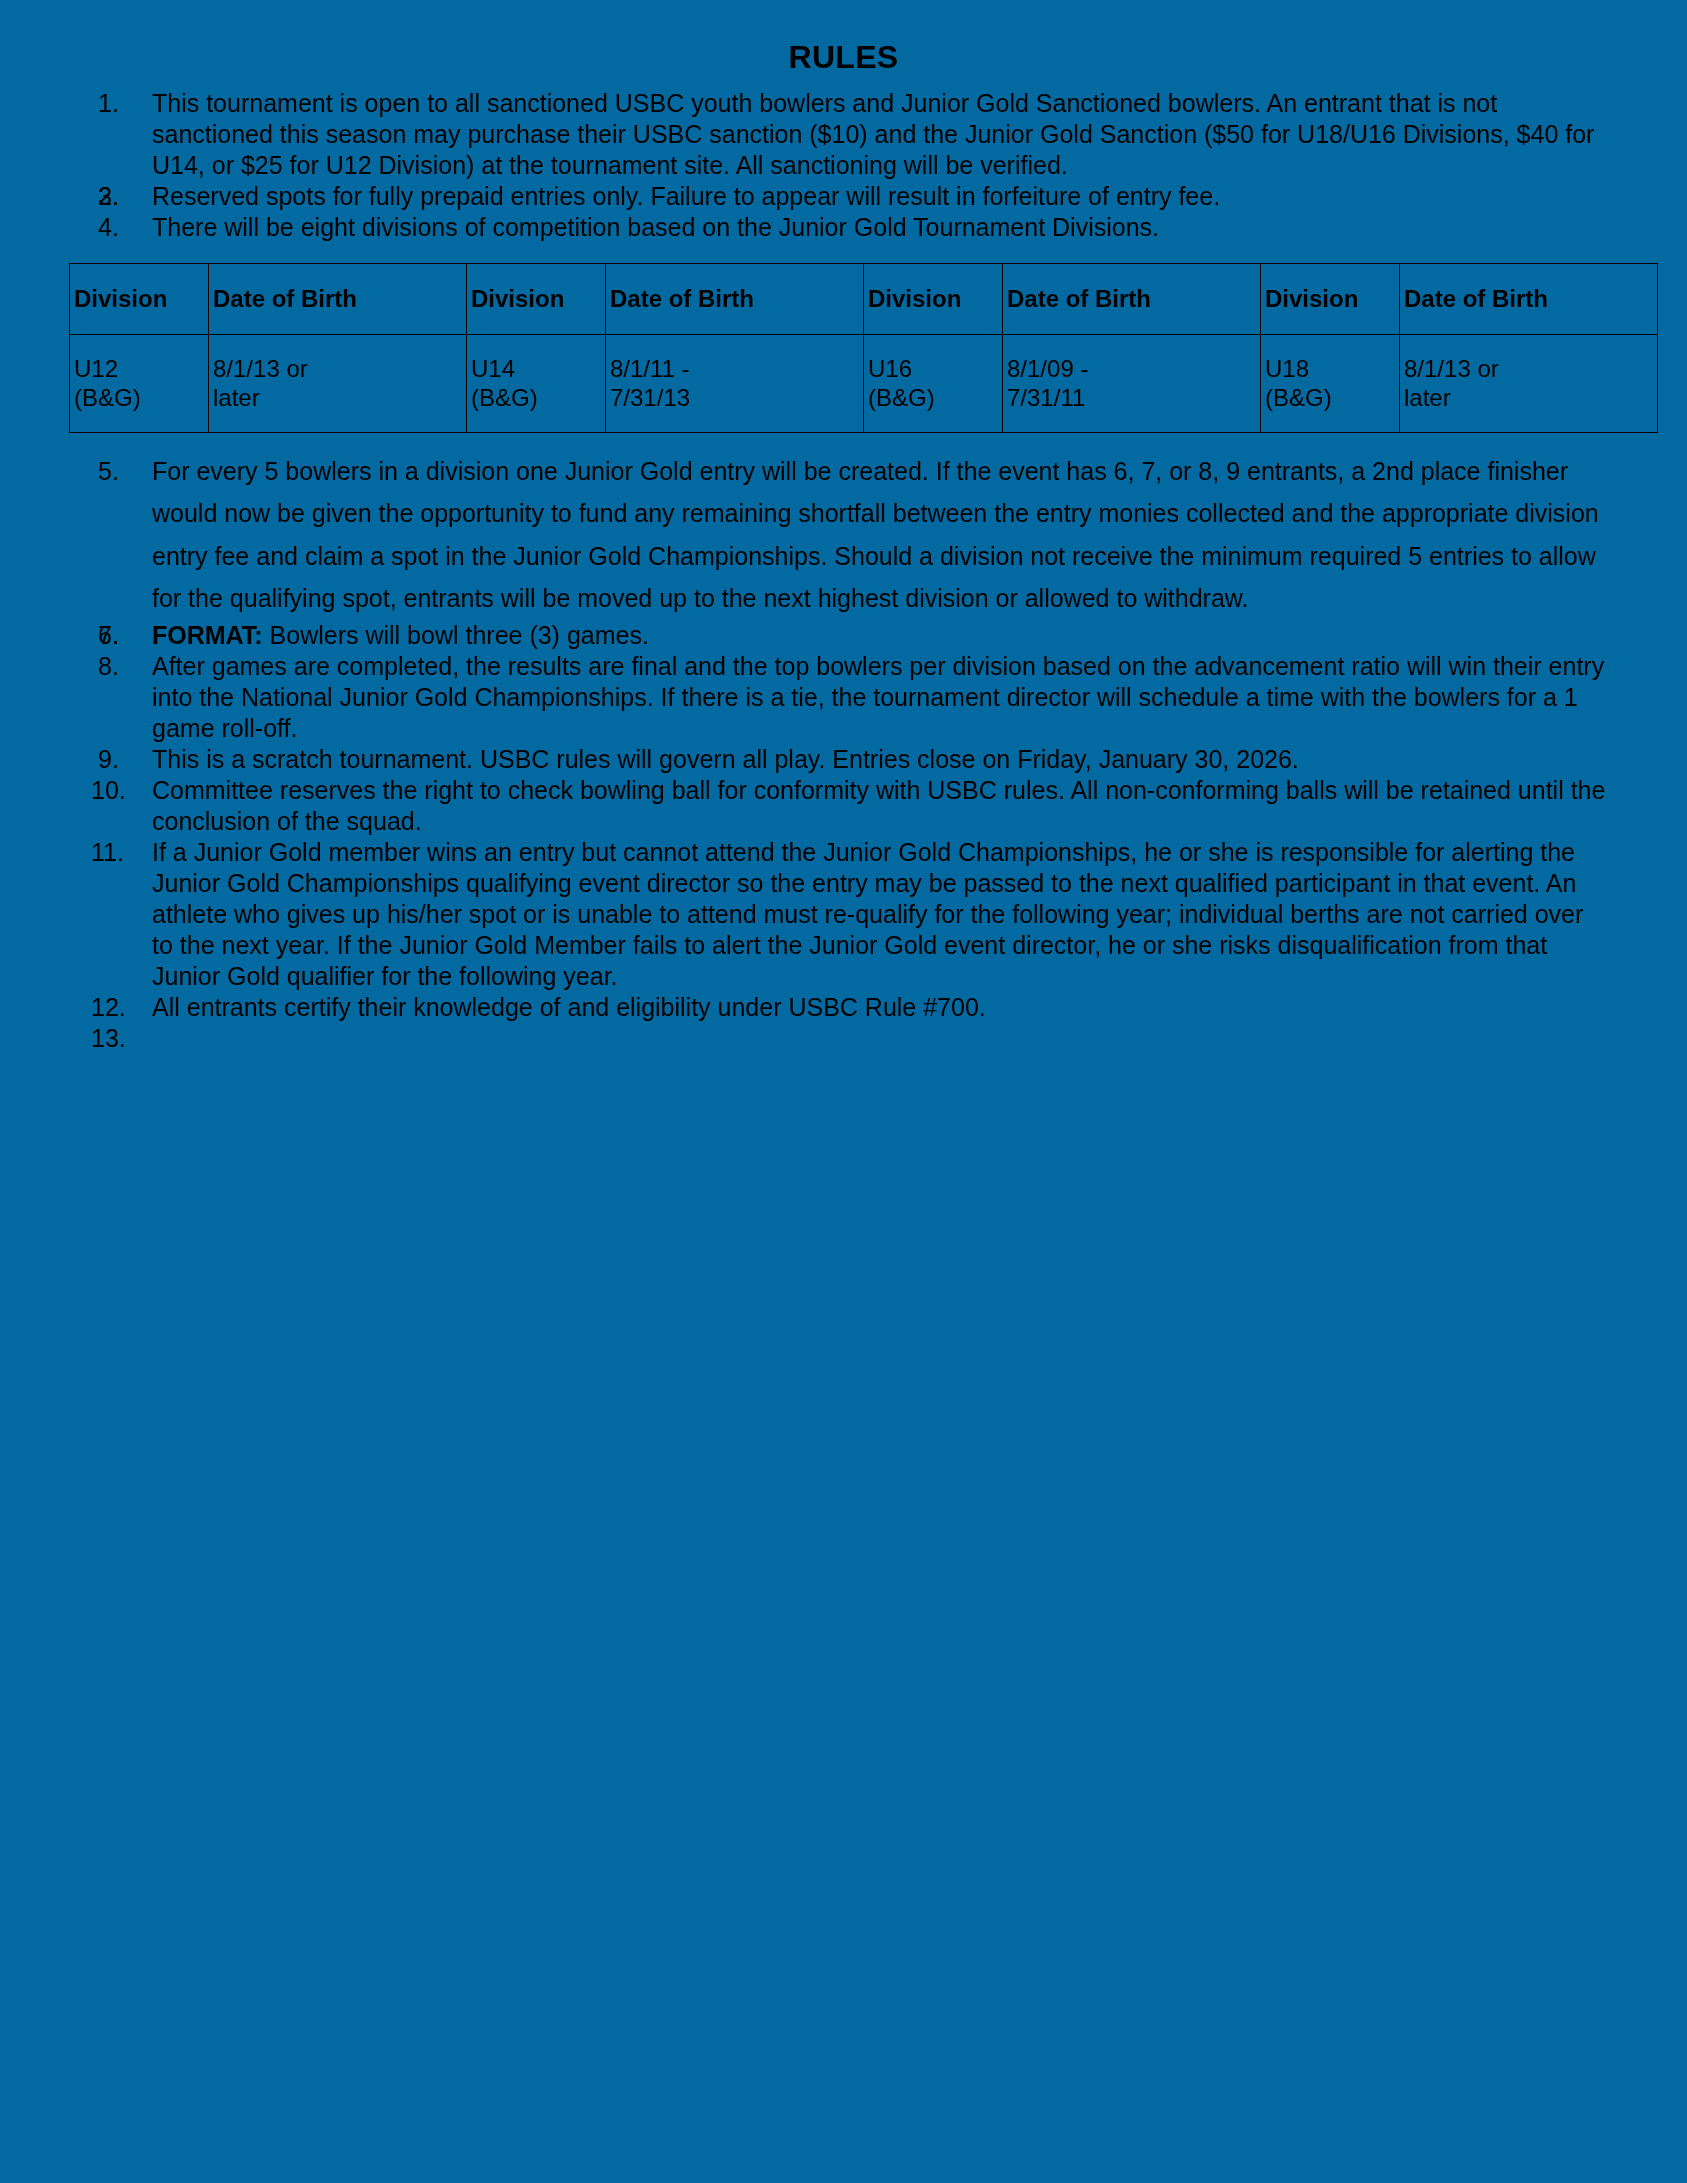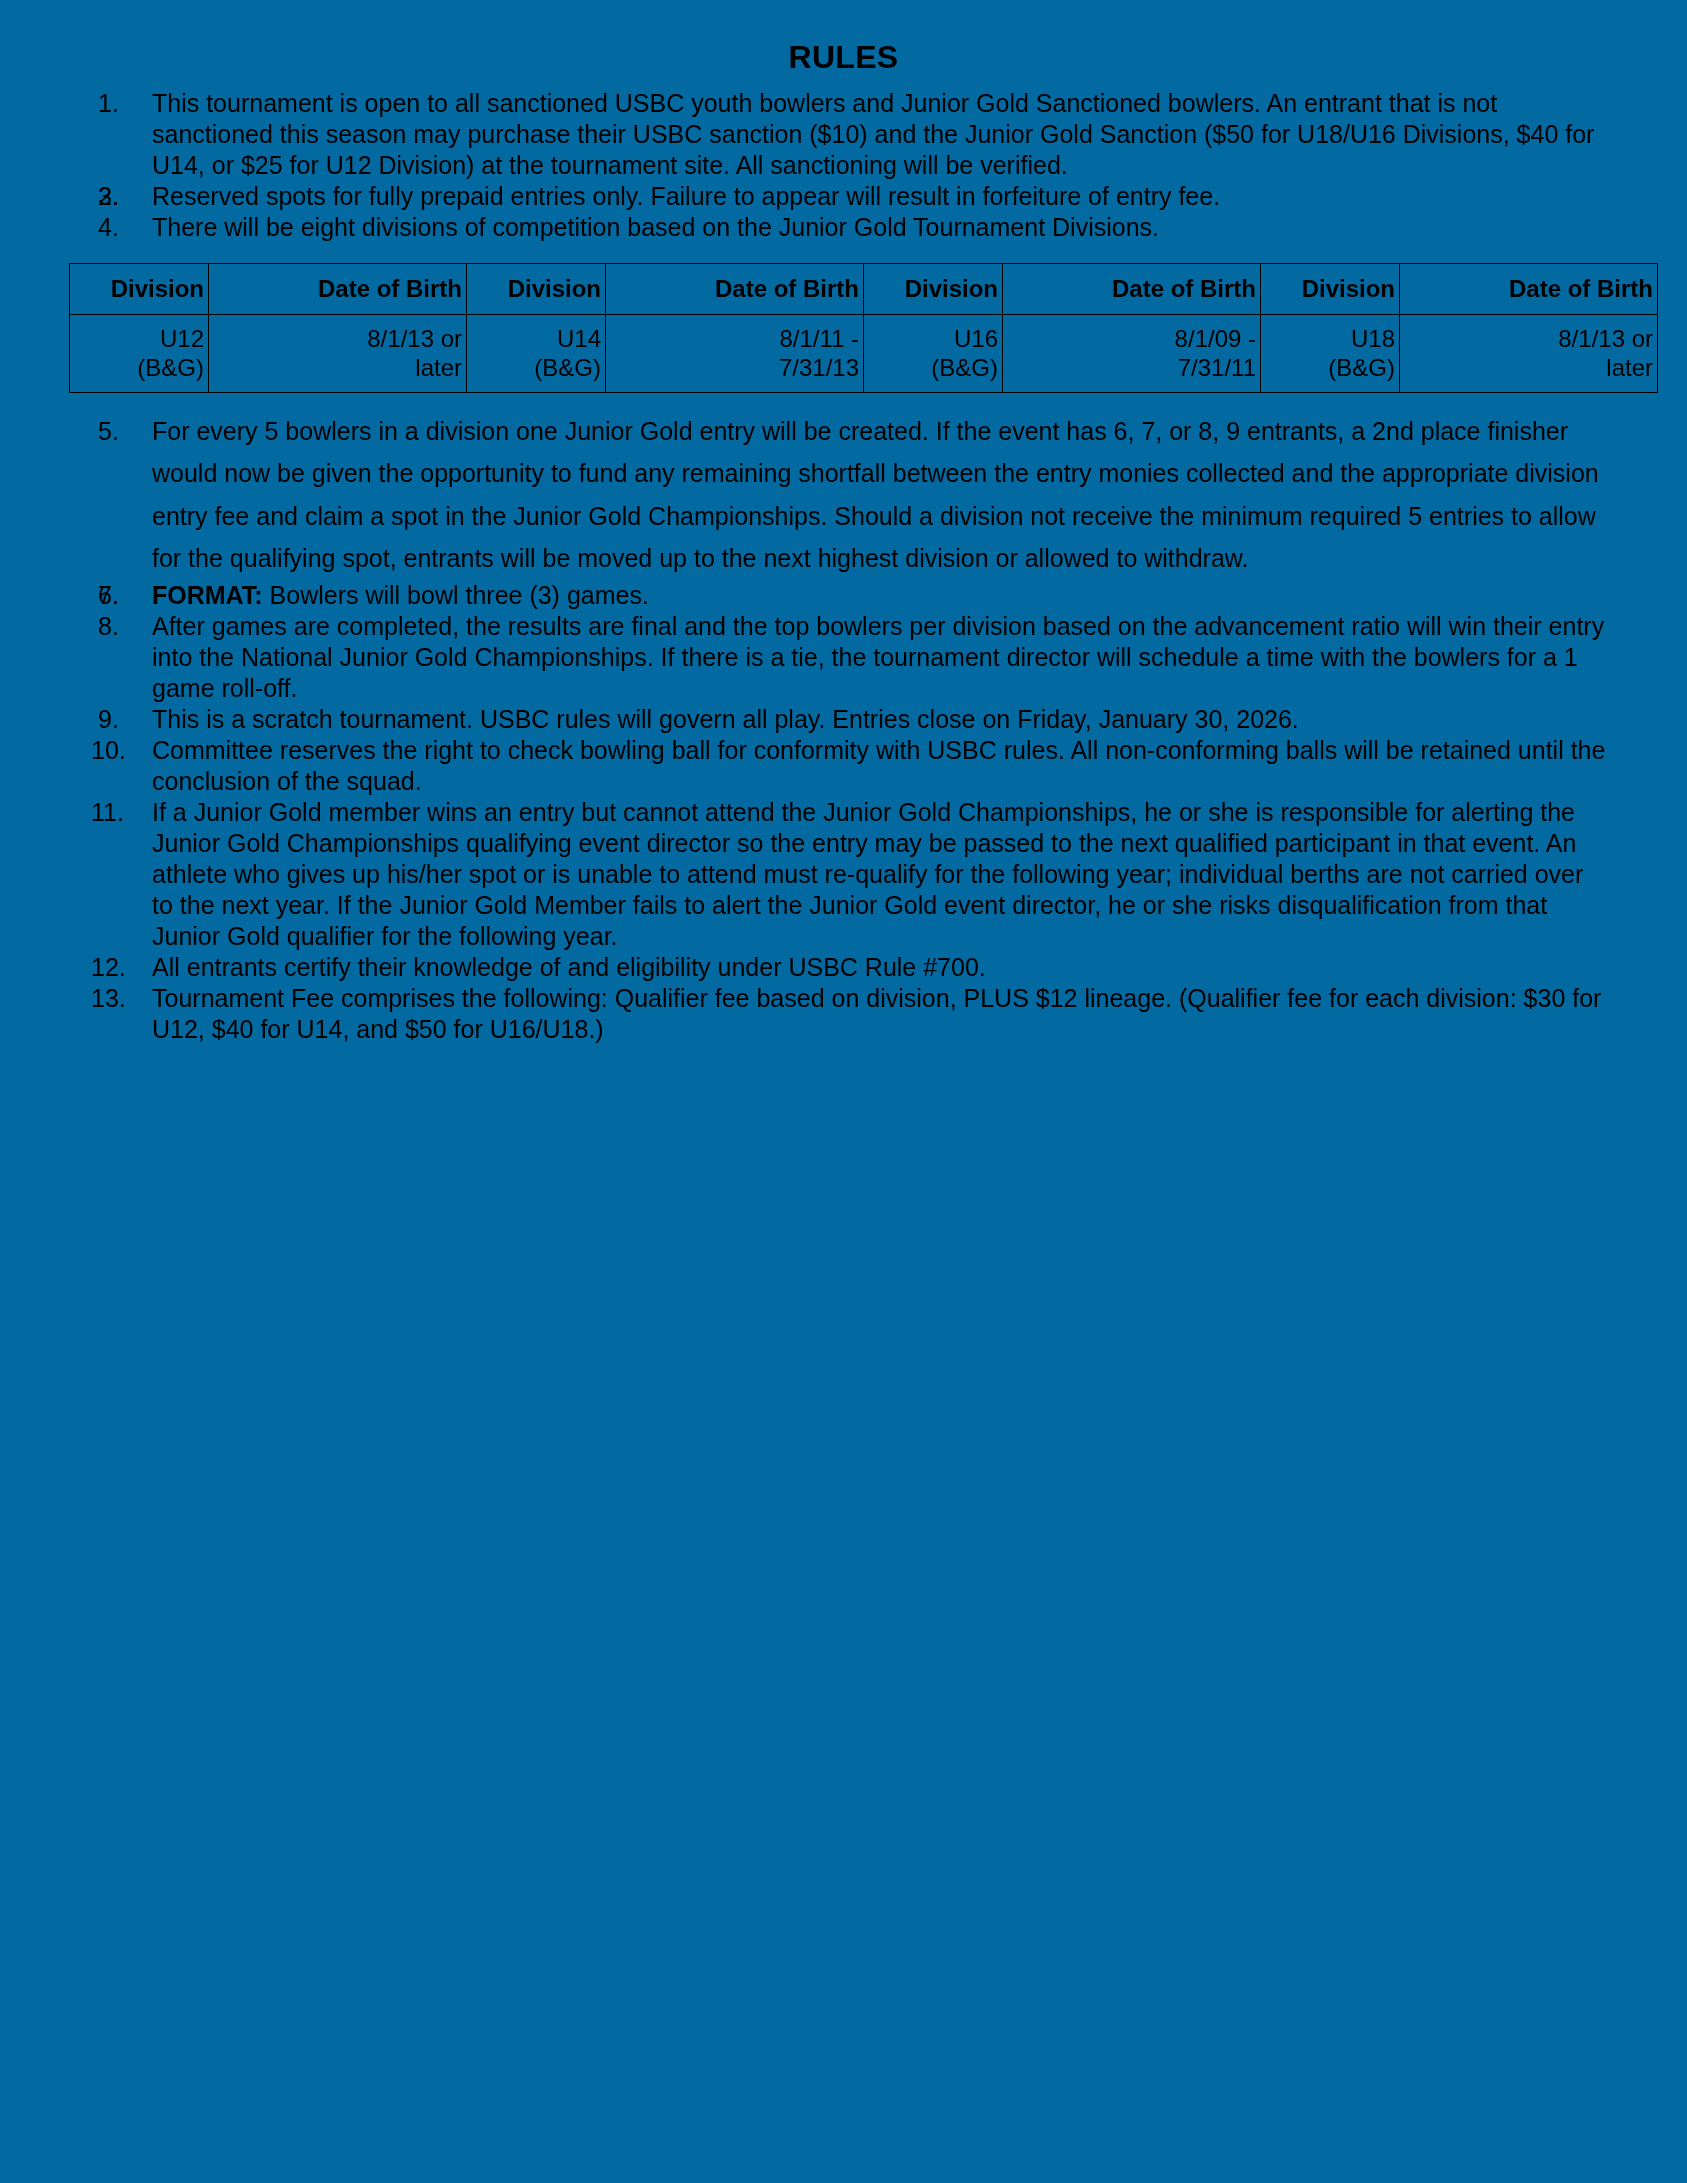--- a/index.html
+++ b/index.html
@@ -90,23 +90,23 @@
   }
   table.divtable {
     border-collapse: collapse;
     width: 1515px;
     table-layout: fixed;
     font-size: 24px;
   }
   table.divtable th,
   table.divtable td {
     border: 1.3px solid #000000;
-    text-align: right;
+    text-align: left;
     vertical-align: middle;
-    padding: 4px 4px;
+    padding: 14px 4px;
     line-height: 1.22;
   }
   table.divtable th {
     font-weight: bold;
     height: 42px;
     white-space: nowrap;
   }
   table.divtable td {
     font-weight: normal;
     height: 69px;
@@ -233,18 +233,17 @@
       <div class="rule-body">If a Junior Gold member wins an entry but cannot attend the Junior Gold Championships, he or she is responsible for alerting the Junior Gold Championships qualifying event director so the entry may be passed to the next qualified participant in that event. An athlete who gives up his/her spot or is unable to attend must re-qualify for the following year; individual berths are not carried over to the next year. If the Junior Gold Member fails to alert the Junior Gold event director, he or she risks disqualification from that Junior Gold qualifier for the following year.</div>
     </li>
 
     <li class="rule-item tight group-tight">
       <span class="rule-num wide">12.</span>
       <div class="rule-body">All entrants certify their knowledge of and eligibility under USBC Rule #700.</div>
     </li>
 
     <li class="rule-item tight group-tight">
       <span class="rule-num wide">13.</span>
-      <div class="rule-body">Tournament Fee comprises the following: Qualifier fee based on division, PLUS $12 lineage. (Qualifier fee for each division: $30 for U12, $40 for U14, and $50 for U16/U18.)</div>
     </li>
 
   </ol>
 </div>
 
 
 </body></html>

